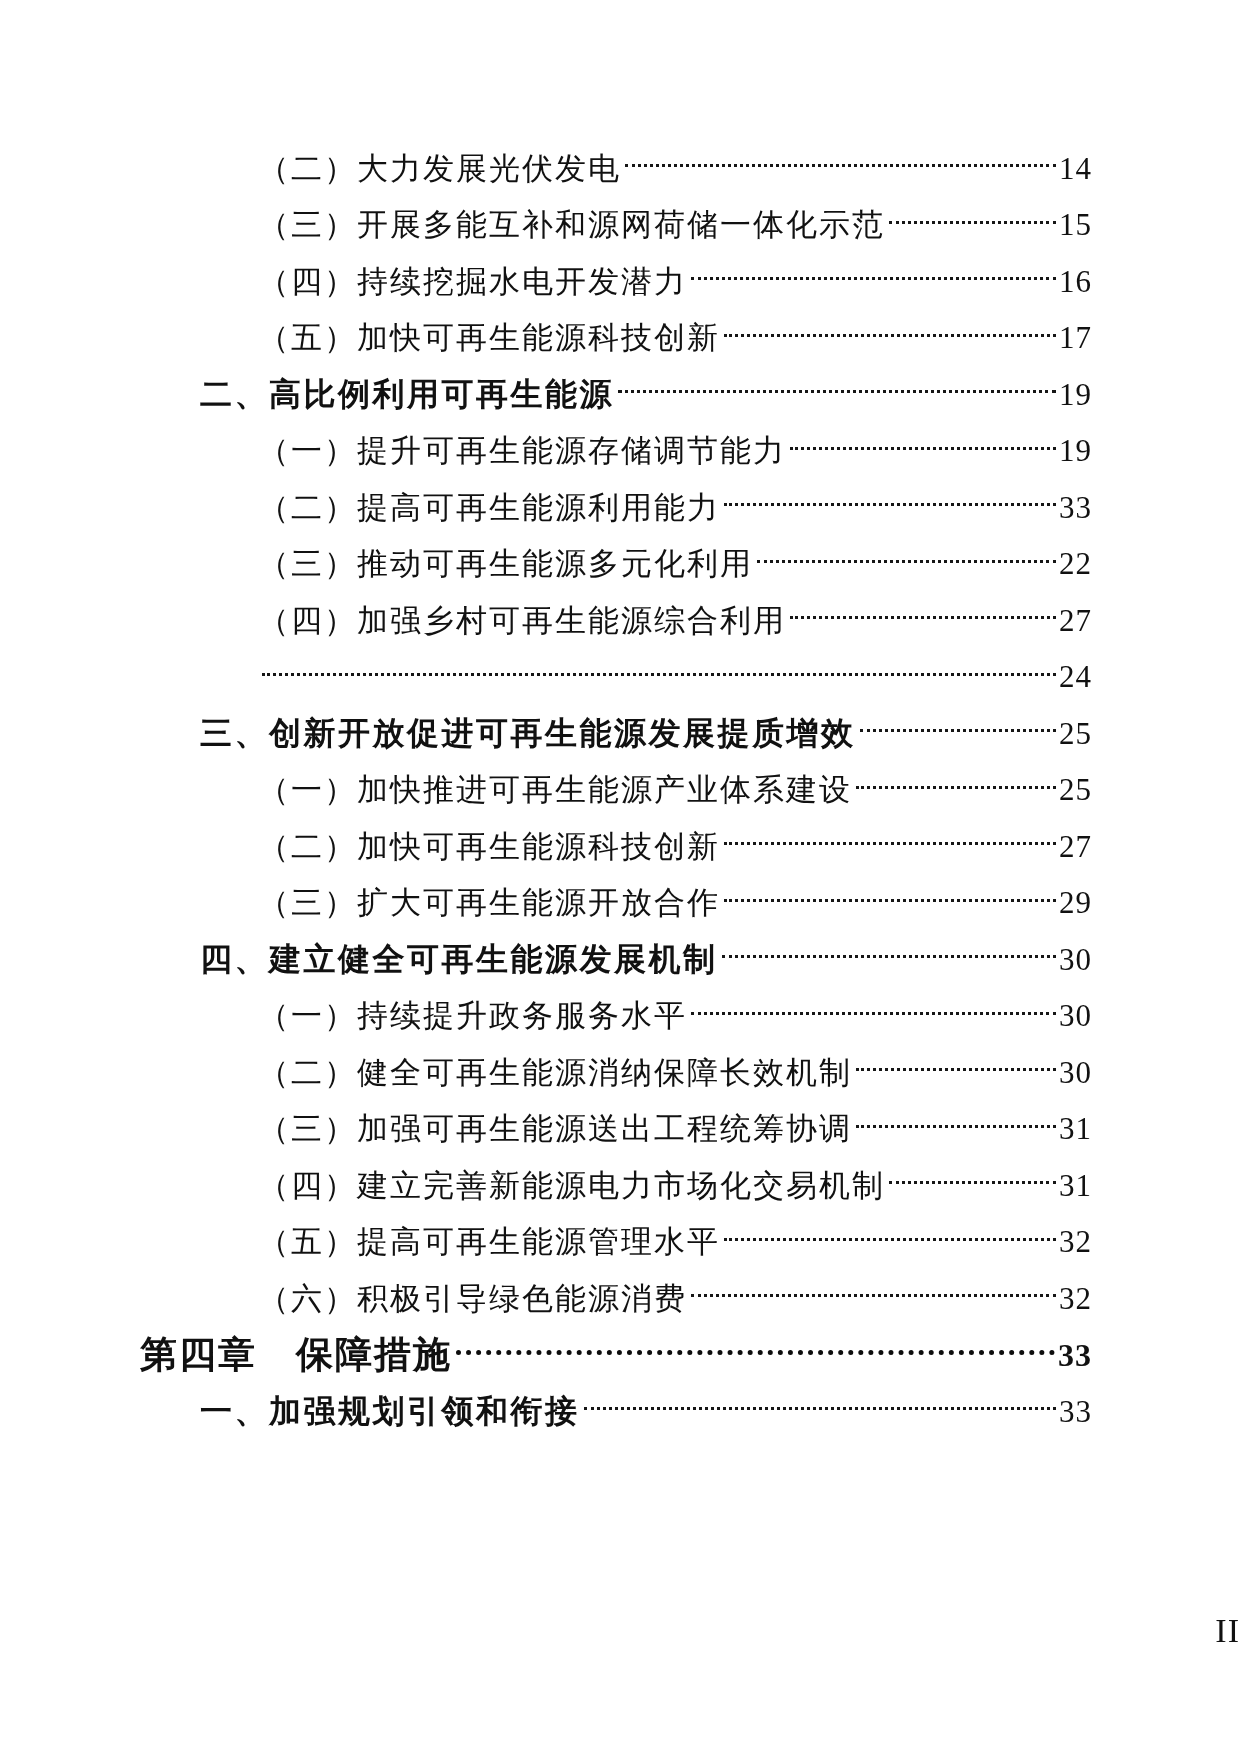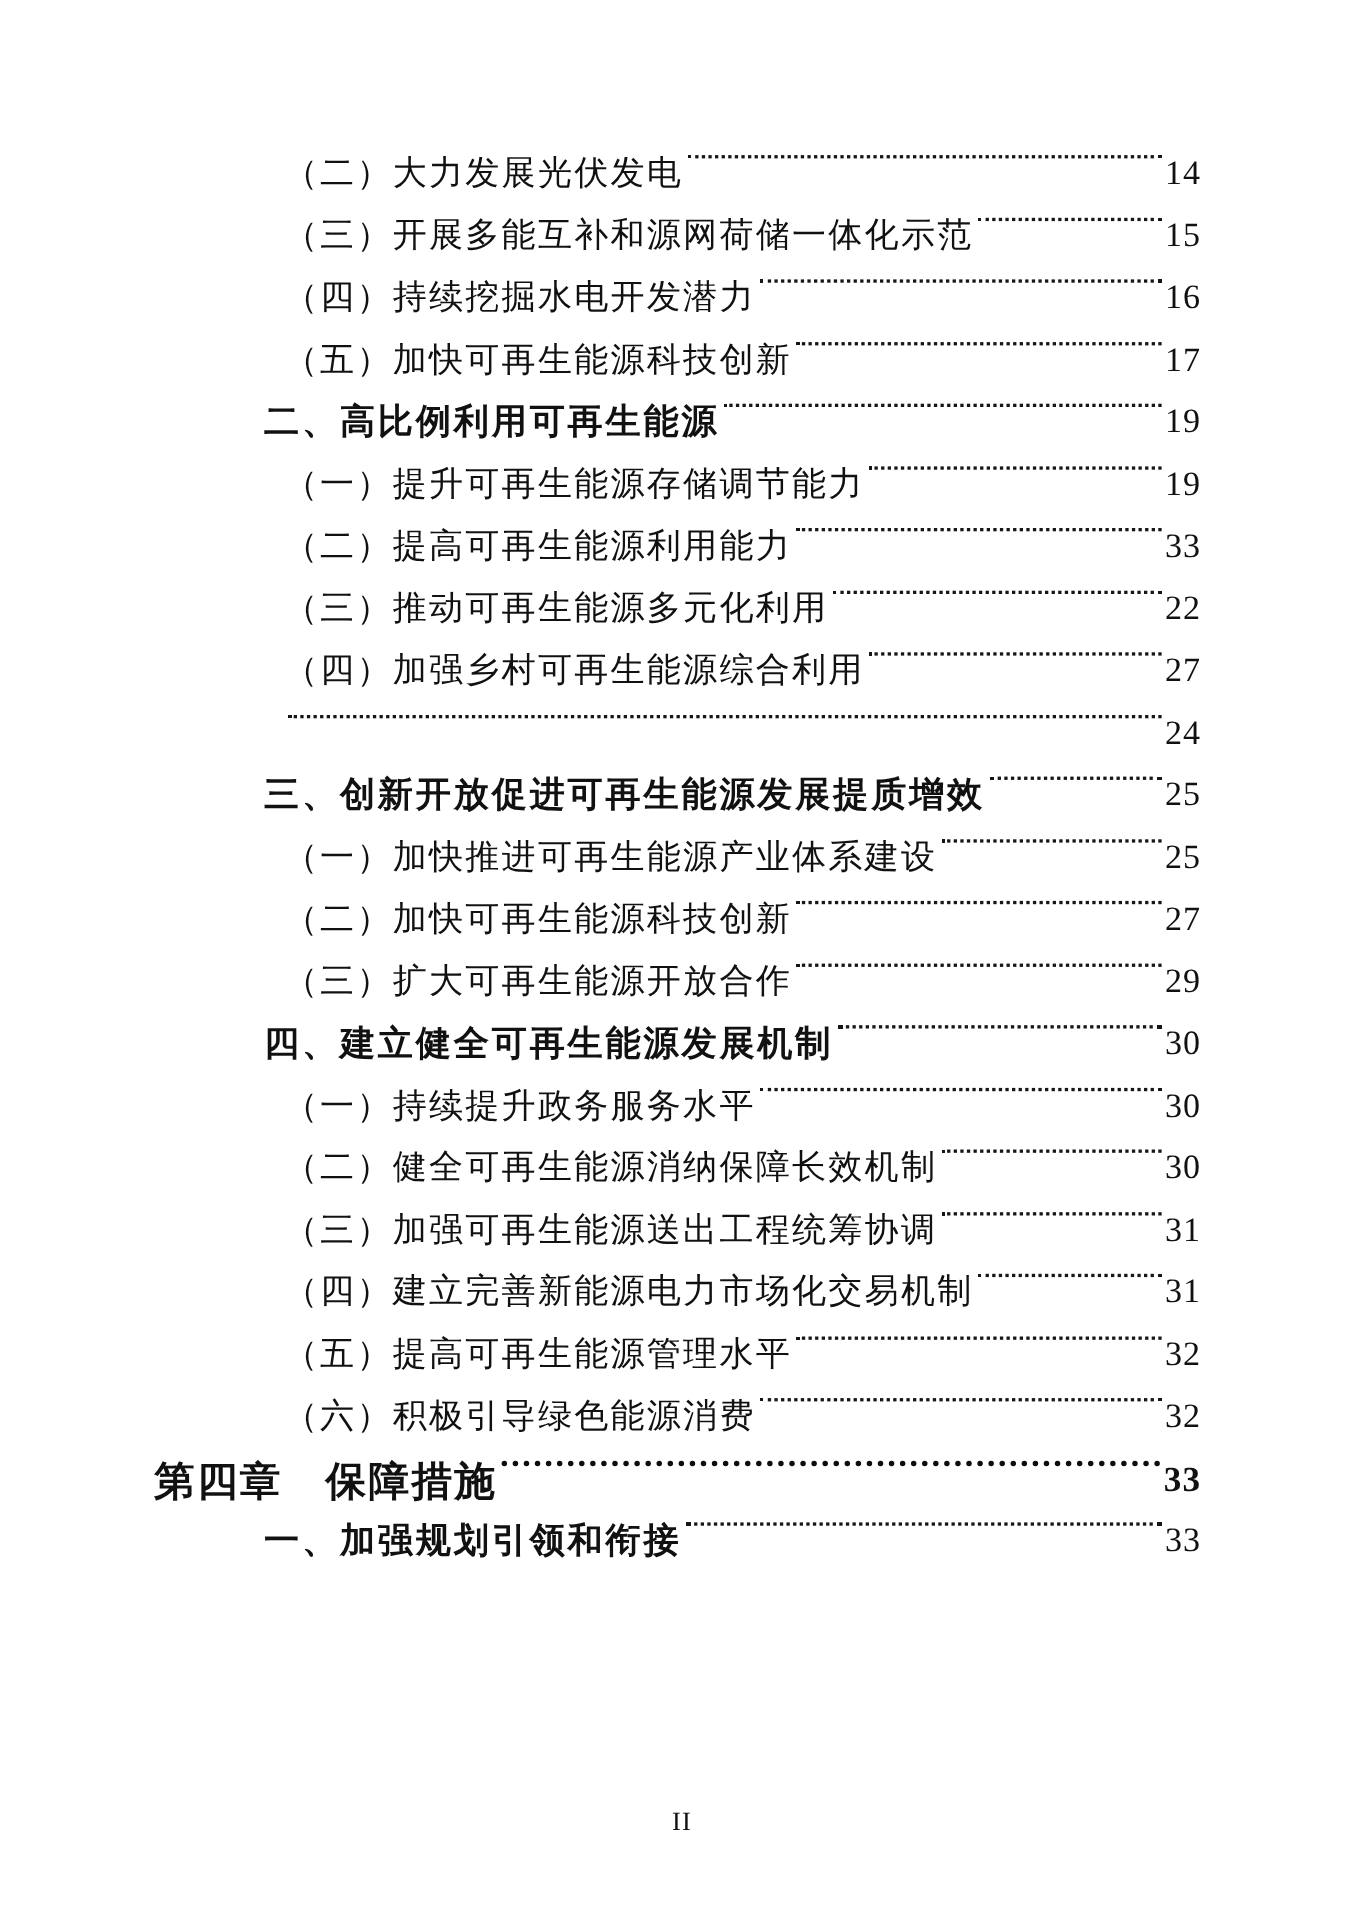--- a/index.html
+++ b/index.html
@@ -22,21 +22,21 @@
 
   .toc-list {
     position: absolute;
     top: 141px;
     left: 140px;
     width: 952px; 
   }
 
   .toc-row {
     display: flex;
-    align-items: flex-start;
+    align-items: center;
     height: 56.5px;
   }
 
   .toc-label {
     white-space: nowrap;
     line-height: 1.05;
     flex: 0 0 auto;
   }
 
   .leader {
@@ -62,21 +62,20 @@
     letter-spacing: 2px;
   }
 
   
   .toc-row.lvl2 { padding-left: 60px; }
   .toc-row.lvl2 .toc-label {
     font-family: "Liberation Sans", "DejaVu Sans", sans-serif;
     font-weight: bold;
     font-size: 32px;
     letter-spacing: 2.5px;
-    margin-left: 40px;
   }
 
   
   .toc-row.lvl1 { padding-left: 0; }
   .toc-row.lvl1 .toc-label {
     font-family: "Liberation Sans", "DejaVu Sans", sans-serif;
     font-weight: bold;
     font-size: 37px;
     letter-spacing: 2px;
   }
@@ -87,25 +86,24 @@
   .toc-row.lvl1 .toc-page {
     font-weight: bold;
     font-size: 32px;
   }
 
   .page-footer {
     position: absolute;
     left: 0;
     width: 100%;
     top: 1612px;
-    text-align: center;
-    font-family: "Liberation Serif", "DejaVu Serif", serif;
-    font-size: 24px;
+    text-align: right;
+    font-family: "Liberation Serif", "DejaVu Serif", serif;
+    font-size: 34px;
     letter-spacing: 1px;
-    margin-top: 32px;
   }
 </style>
 </head>
 <body>
 
 <div class="page">
 
   <div class="toc-list">
       <div class="toc-row lvl3">
     <span class="toc-label">（二）大力发展光伏发电</span>

